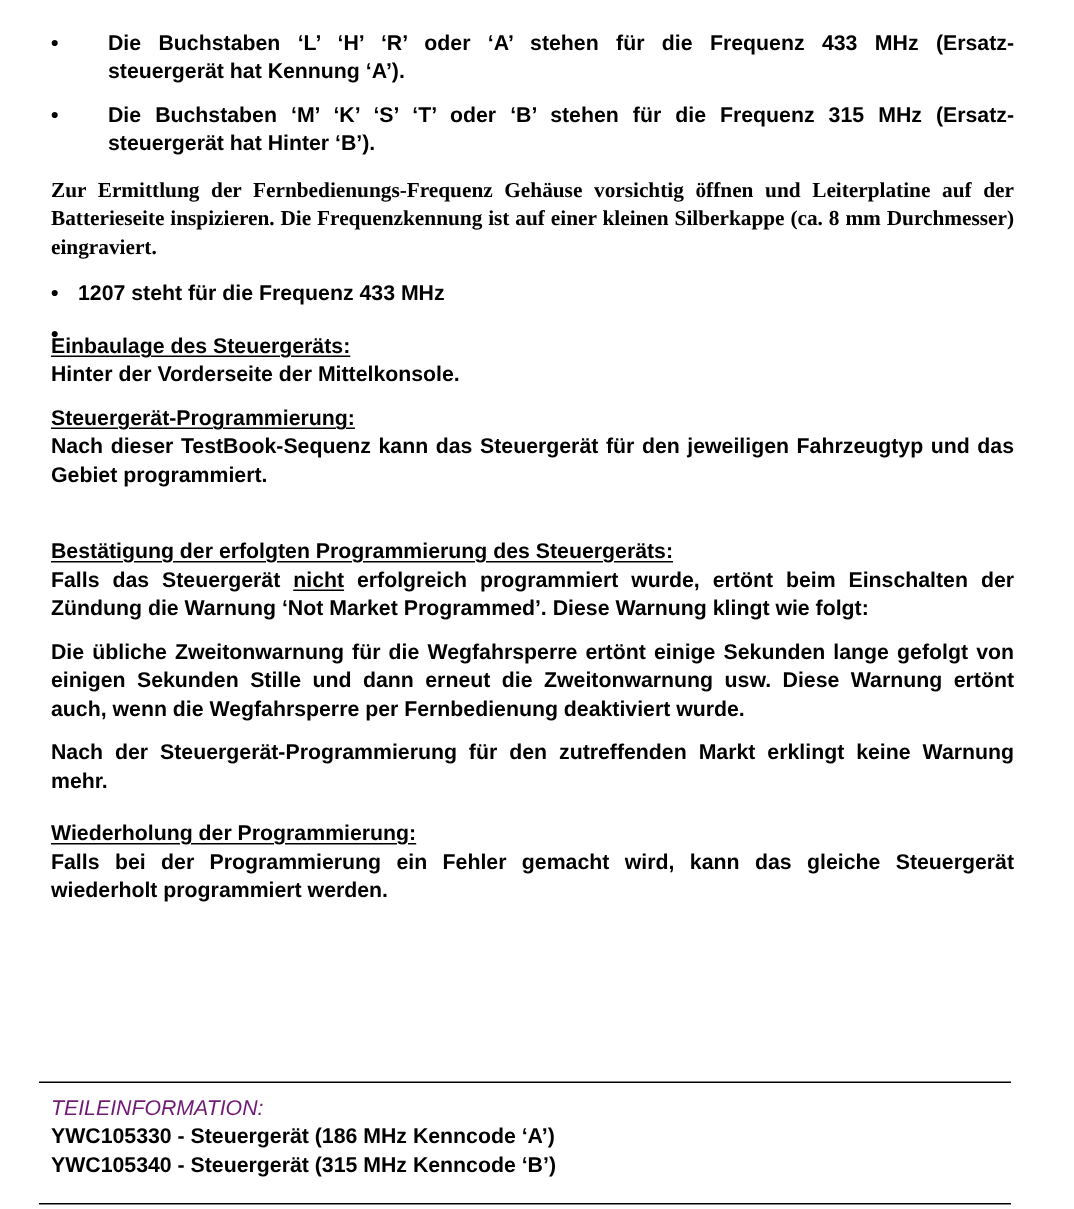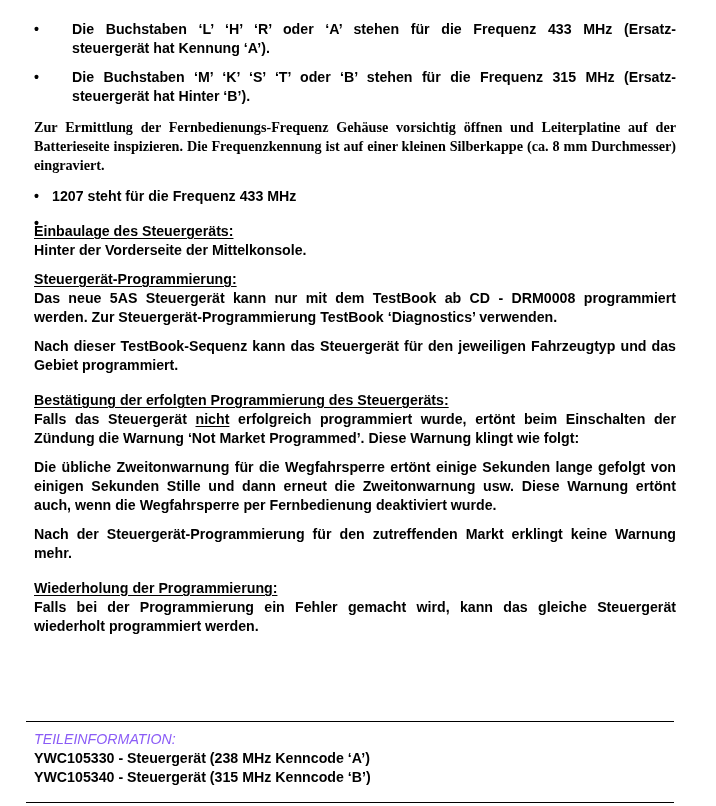--- a/index.html
+++ b/index.html
@@ -68,21 +68,21 @@
     }
     .parts {
       position: absolute;
       left: 34px;
       top: 730px;
       width: 642px;
     }
     .parts-title {
       font-weight: normal;
       font-style: italic;
-      color: #8b5cf6;
+      color: #701a75;
     }
     .parts-line {
       line-height: 19px;
     }
   </style>
 </head>
 <body>
 
 <div class="page">
 
@@ -109,39 +109,38 @@
     <span class="bullet">•</span>
   </div>
 
   <div class="section" style="margin-top:16px;">
     <p class="heading">Einbaulage des Steuergeräts:</p>
     <p class="para">Hinter der Vorderseite der Mittelkonsole.</p>
   </div>
 
   <div class="section" style="margin-top:0;">
     <p class="heading">Steuergerät-Programmierung:</p>
-    <p class="para">Das neue 5AS Steuergerät kann nur mit dem TestBook ab CD - DRM0008 programmiert werden.  Zur Steuergerät-Programmierung TestBook ‘Diagnostics’ verwenden.</p>
     <p class="para">Nach dieser TestBook-Sequenz kann das Steuergerät für den jeweiligen Fahrzeugtyp und das Gebiet programmiert.</p>
   </div>
 
-  <div class="section" style="margin-top:16px;">
+  <div class="section" style="margin-top:32px;">
     <p class="heading">Bestätigung der erfolgten Programmierung des Steuergeräts:</p>
     <p class="para"><span>Falls das Steuergerät </span><span class="u">nicht</span><span> erfolgreich programmiert wurde, ertönt beim Einschalten der Zündung die Warnung ‘Not Market Programmed’.  Diese Warnung klingt wie folgt:</span></p>
     <p class="para">Die übliche Zweitonwarnung für die Wegfahrsperre ertönt einige Sekunden lange gefolgt von einigen Sekunden Stille und dann erneut die Zweitonwarnung usw. Diese Warnung ertönt auch, wenn die Wegfahrsperre per Fernbedienung deaktiviert wurde.</p>
     <p class="para">Nach der Steuergerät-Programmierung für den zutreffenden Markt erklingt keine Warnung mehr.</p>
   </div>
 
   <div class="section" style="margin-top:16px;">
     <p class="heading">Wiederholung der Programmierung:</p>
     <p class="para">Falls bei der Programmierung ein Fehler gemacht wird, kann das gleiche Steuergerät wiederholt programmiert werden.</p>
   </div>
 
 </div>
 
 <div class="divider" style="top:721px;"></div>
 
 <div class="parts">
   <div class="parts-title">TEILEINFORMATION:</div>
-  <div class="parts-line">YWC105330 - Steuergerät (238 MHz Kenncode ‘A’)</div>
+  <div class="parts-line">YWC105330 - Steuergerät (186 MHz Kenncode ‘A’)</div>
   <div class="parts-line">YWC105340 - Steuergerät (315 MHz Kenncode ‘B’)</div>
 </div>
 
 <div class="divider" style="top:802px;"></div>
 
 </body></html>

